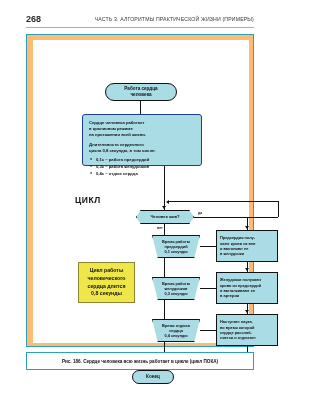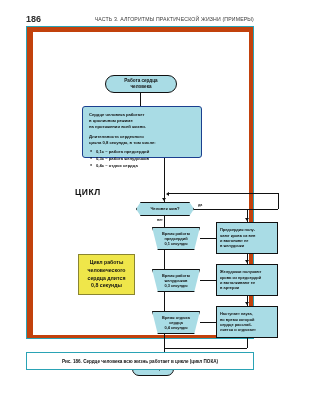--- a/index.html
+++ b/index.html
@@ -47,24 +47,24 @@
     top: 27px;
     width: 228px;
     height: 1px;
     background: #d79b93;
   }
 
   
   #figure-frame {
     position: absolute;
     left: 26px;
-    top: 26px;
+    top: 34px;
     width: 228px;
     height: 313px;
-    background: #c2410c;
+    background: #fdba74;
     border: 1.5px solid #2aa3b5;
     box-sizing: border-box;
   }
   #figure-inner {
     position: absolute;
     left: 6px;
     top: 5px;
     width: 216px;
     height: 303px;
     background: #ffffff;
@@ -307,21 +307,21 @@
     font-size: 4.6px;
     font-weight: bold;
     color: #111;
     text-align: center;
   }
 </style>
 </head>
 <body>
 
 <div id="page-header">
-  <div id="page-number">186</div>
+  <div id="page-number">268</div>
   <div id="header-title">ЧАСТЬ 3. АЛГОРИТМЫ ПРАКТИЧЕСКОЙ ЖИЗНИ (ПРИМЕРЫ)</div>
 </div>
 <div id="header-rule"></div>
 
 <div id="figure-frame">
   <div id="figure-inner">
 
     <div class="node terminator" id="node-start">Работа сердца
 человека</div>
 

